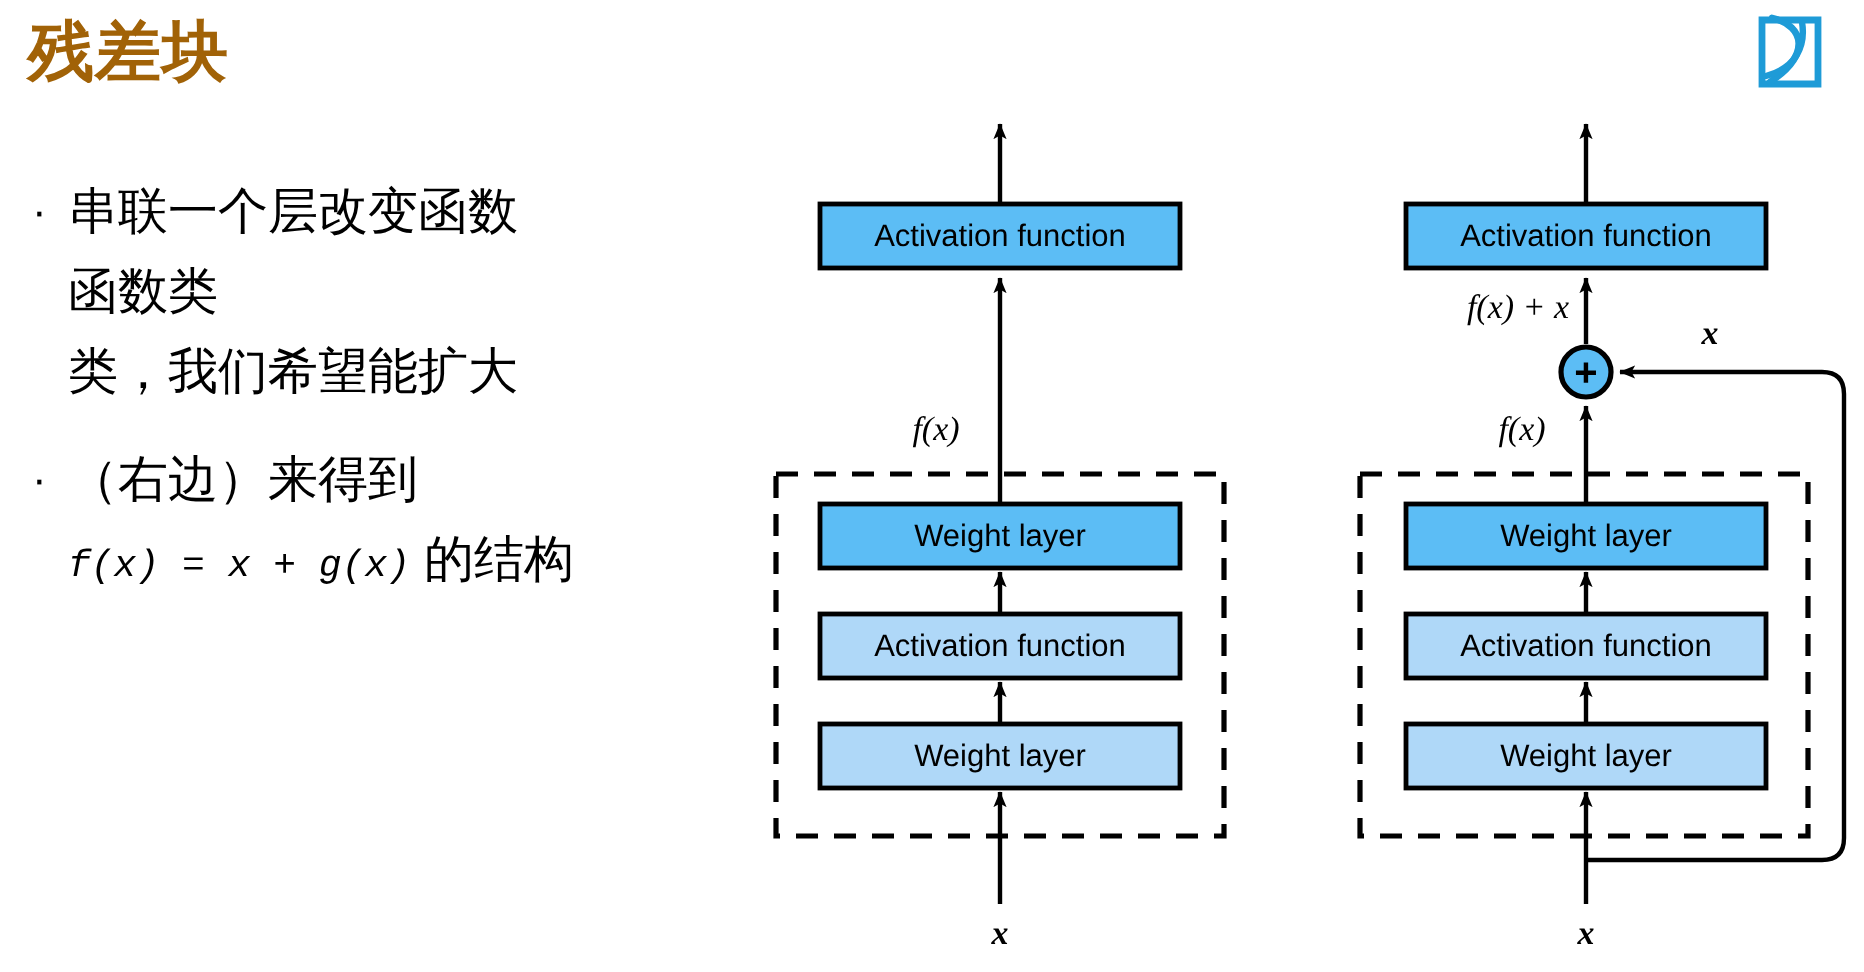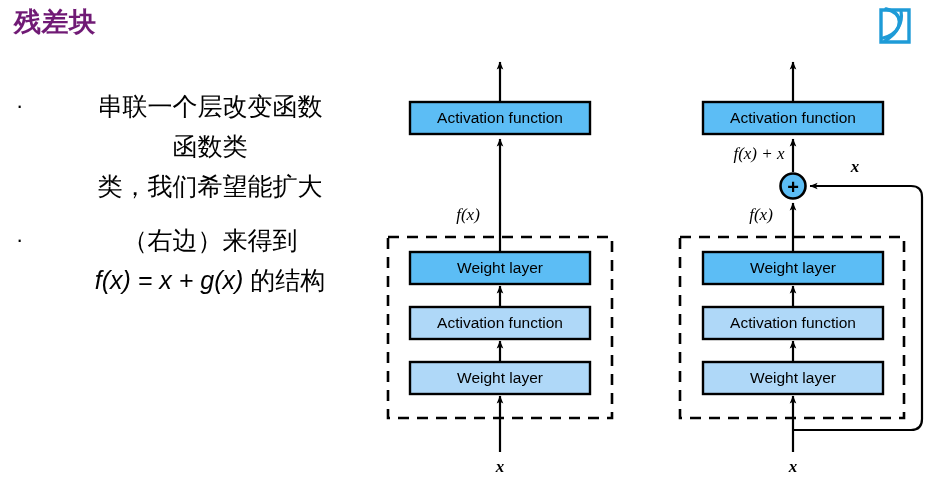--- a/index.html
+++ b/index.html
@@ -14,25 +14,25 @@
     overflow: hidden;
     font-family: "Liberation Sans", sans-serif;
     color: #000000;
   }
 
   
   #slide-title {
     position: absolute;
     left: 14px;
     top: 6px;
-    font-size: 27px;
+    font-size: 33px;
     font-weight: bold;
     letter-spacing: 0.5px;
     line-height: 1.2;
-    color: #701a75;
+    color: #a16207;
     white-space: nowrap;
   }
 
   
   #brand-logo {
     position: absolute;
     left: 872px;
     top: 4px;
     width: 44px;
     height: 44px;
@@ -60,26 +60,25 @@
   }
   .bullet-text {
     flex: 1 1 auto;
     font-size: 25px;
     line-height: 40px;
     color: #000;
   }
   .bullet-text .ln {
     display: block;
     white-space: nowrap;
-    text-align: center;
   }
   .formula {
-    font-family: Liberation Sans, sans-serif;
+    font-family: Liberation Mono, monospace;
     font-style: italic;
-    font-size: 25px;
+    font-size: 19px;
   }
 
   
   .diagram {
     position: absolute;
     top: 0;
     height: 486px;
   }
   #diagram-plain  { left: 370px; width: 250px; }
   #diagram-residual { left: 662px; width: 270px; }

